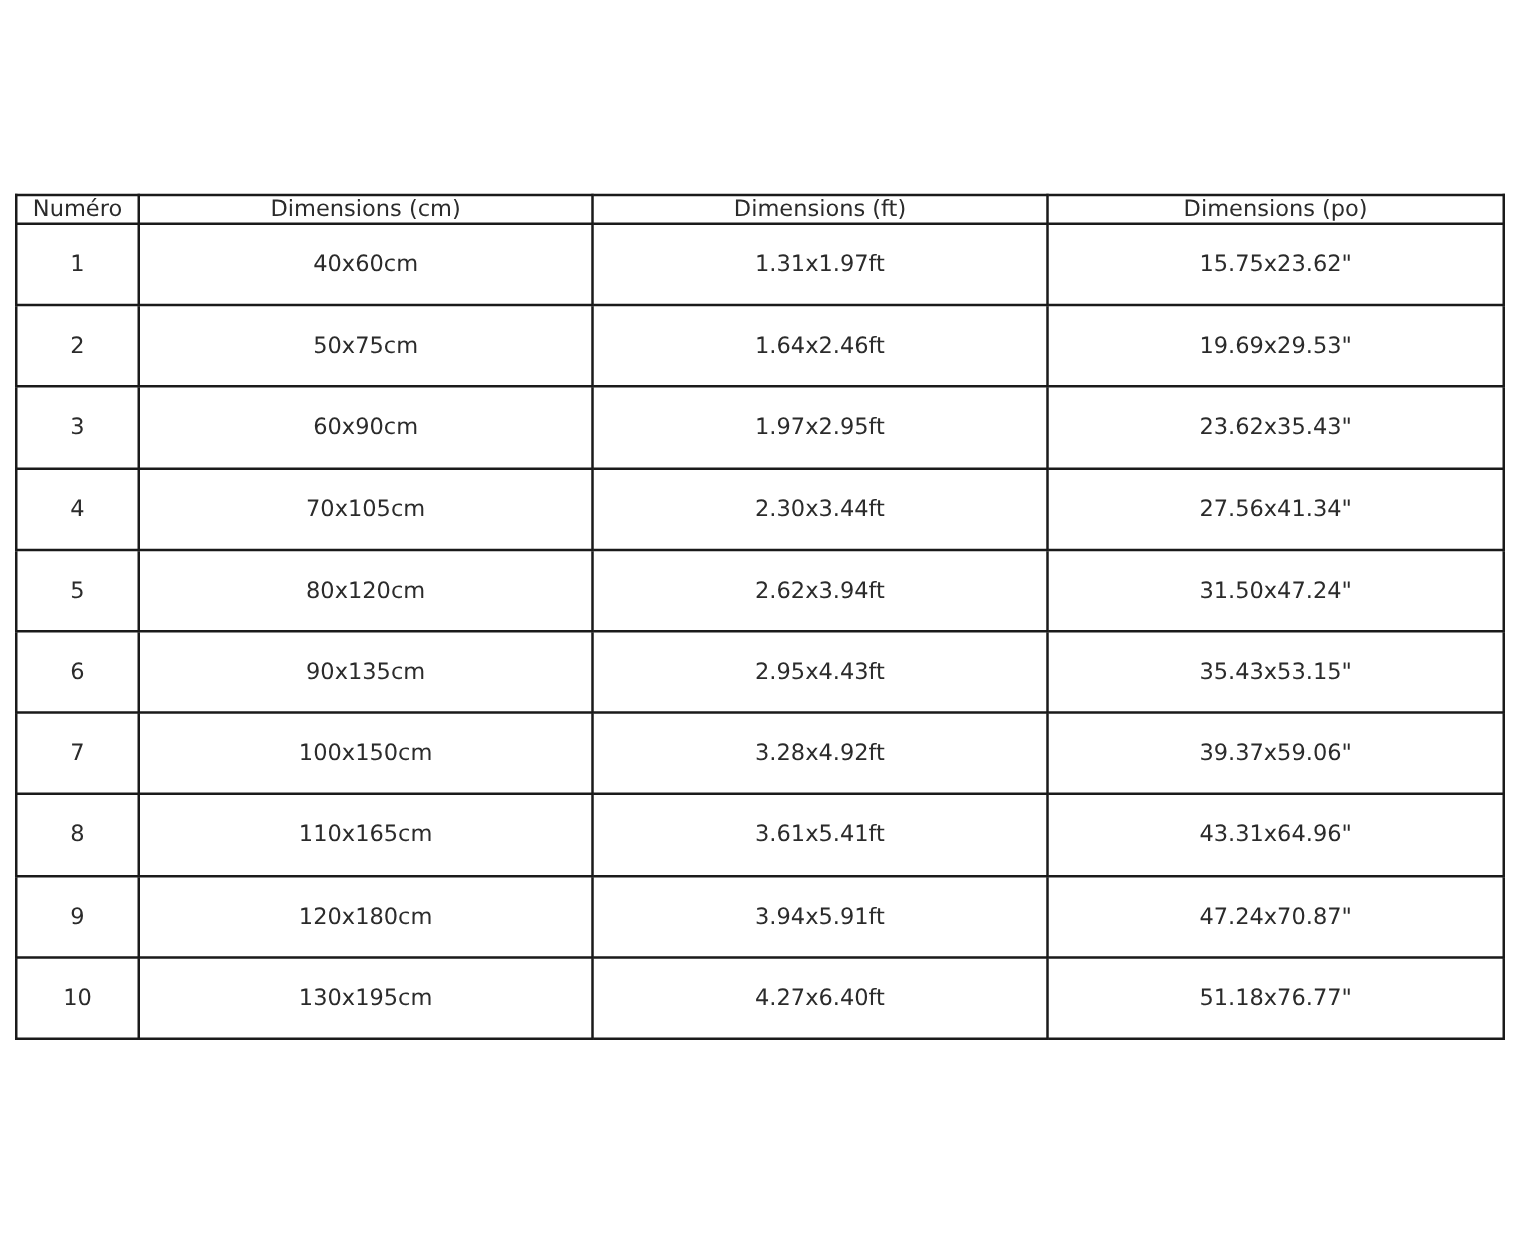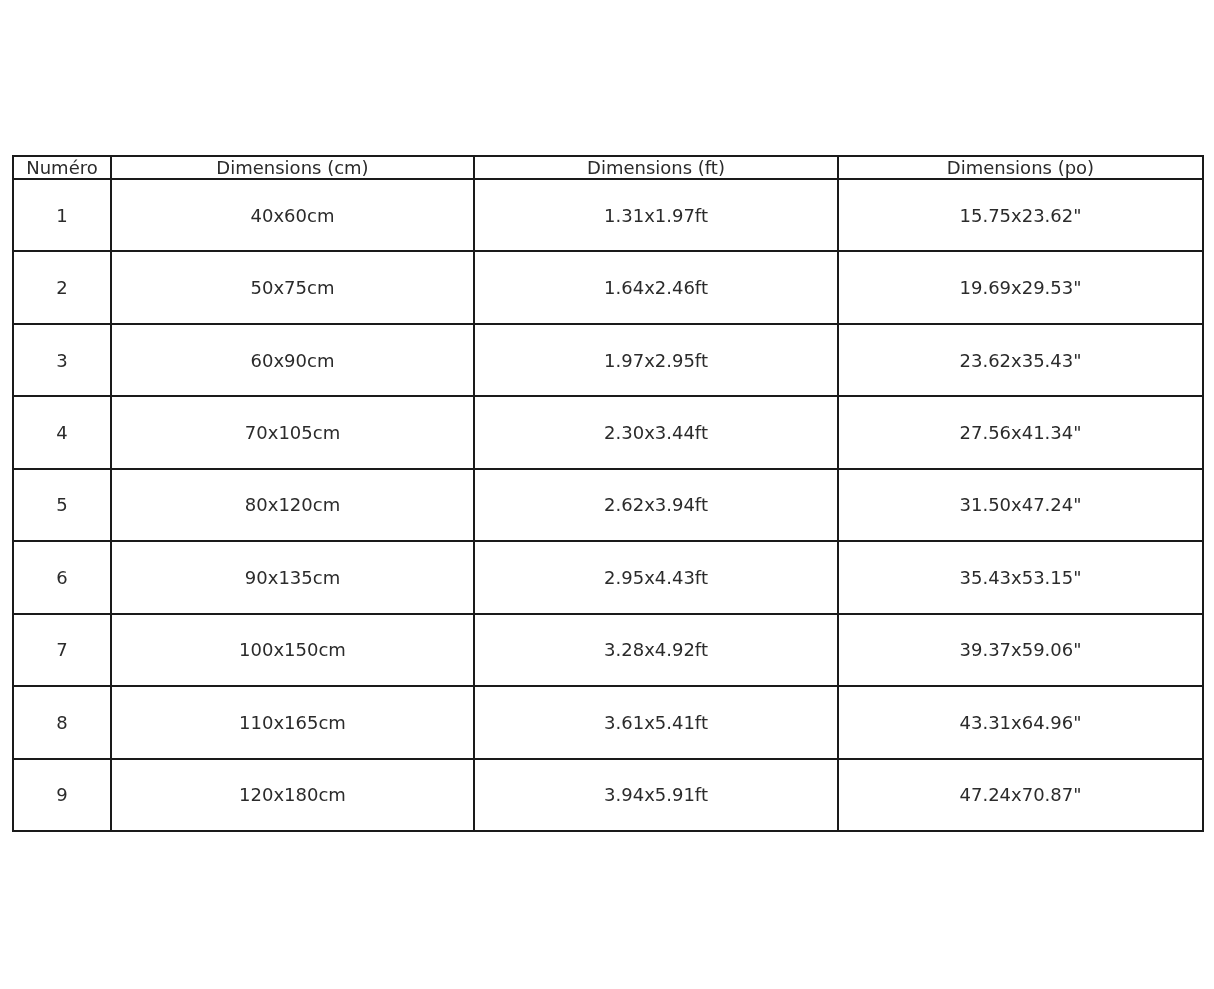--- a/index.html
+++ b/index.html
@@ -107,15 +107,21 @@
           <td>110x165cm</td>
           <td>3.61x5.41ft</td>
           <td>43.31x64.96"</td>
         </tr>
         <tr>
           <td>9</td>
           <td>120x180cm</td>
           <td>3.94x5.91ft</td>
           <td>47.24x70.87"</td>
         </tr>
+        <tr>
+          <td>10</td>
+          <td>130x195cm</td>
+          <td>4.27x6.40ft</td>
+          <td>51.18x76.77"</td>
+        </tr>
       </tbody>
   </table>
 </div>
 
 </body></html>

